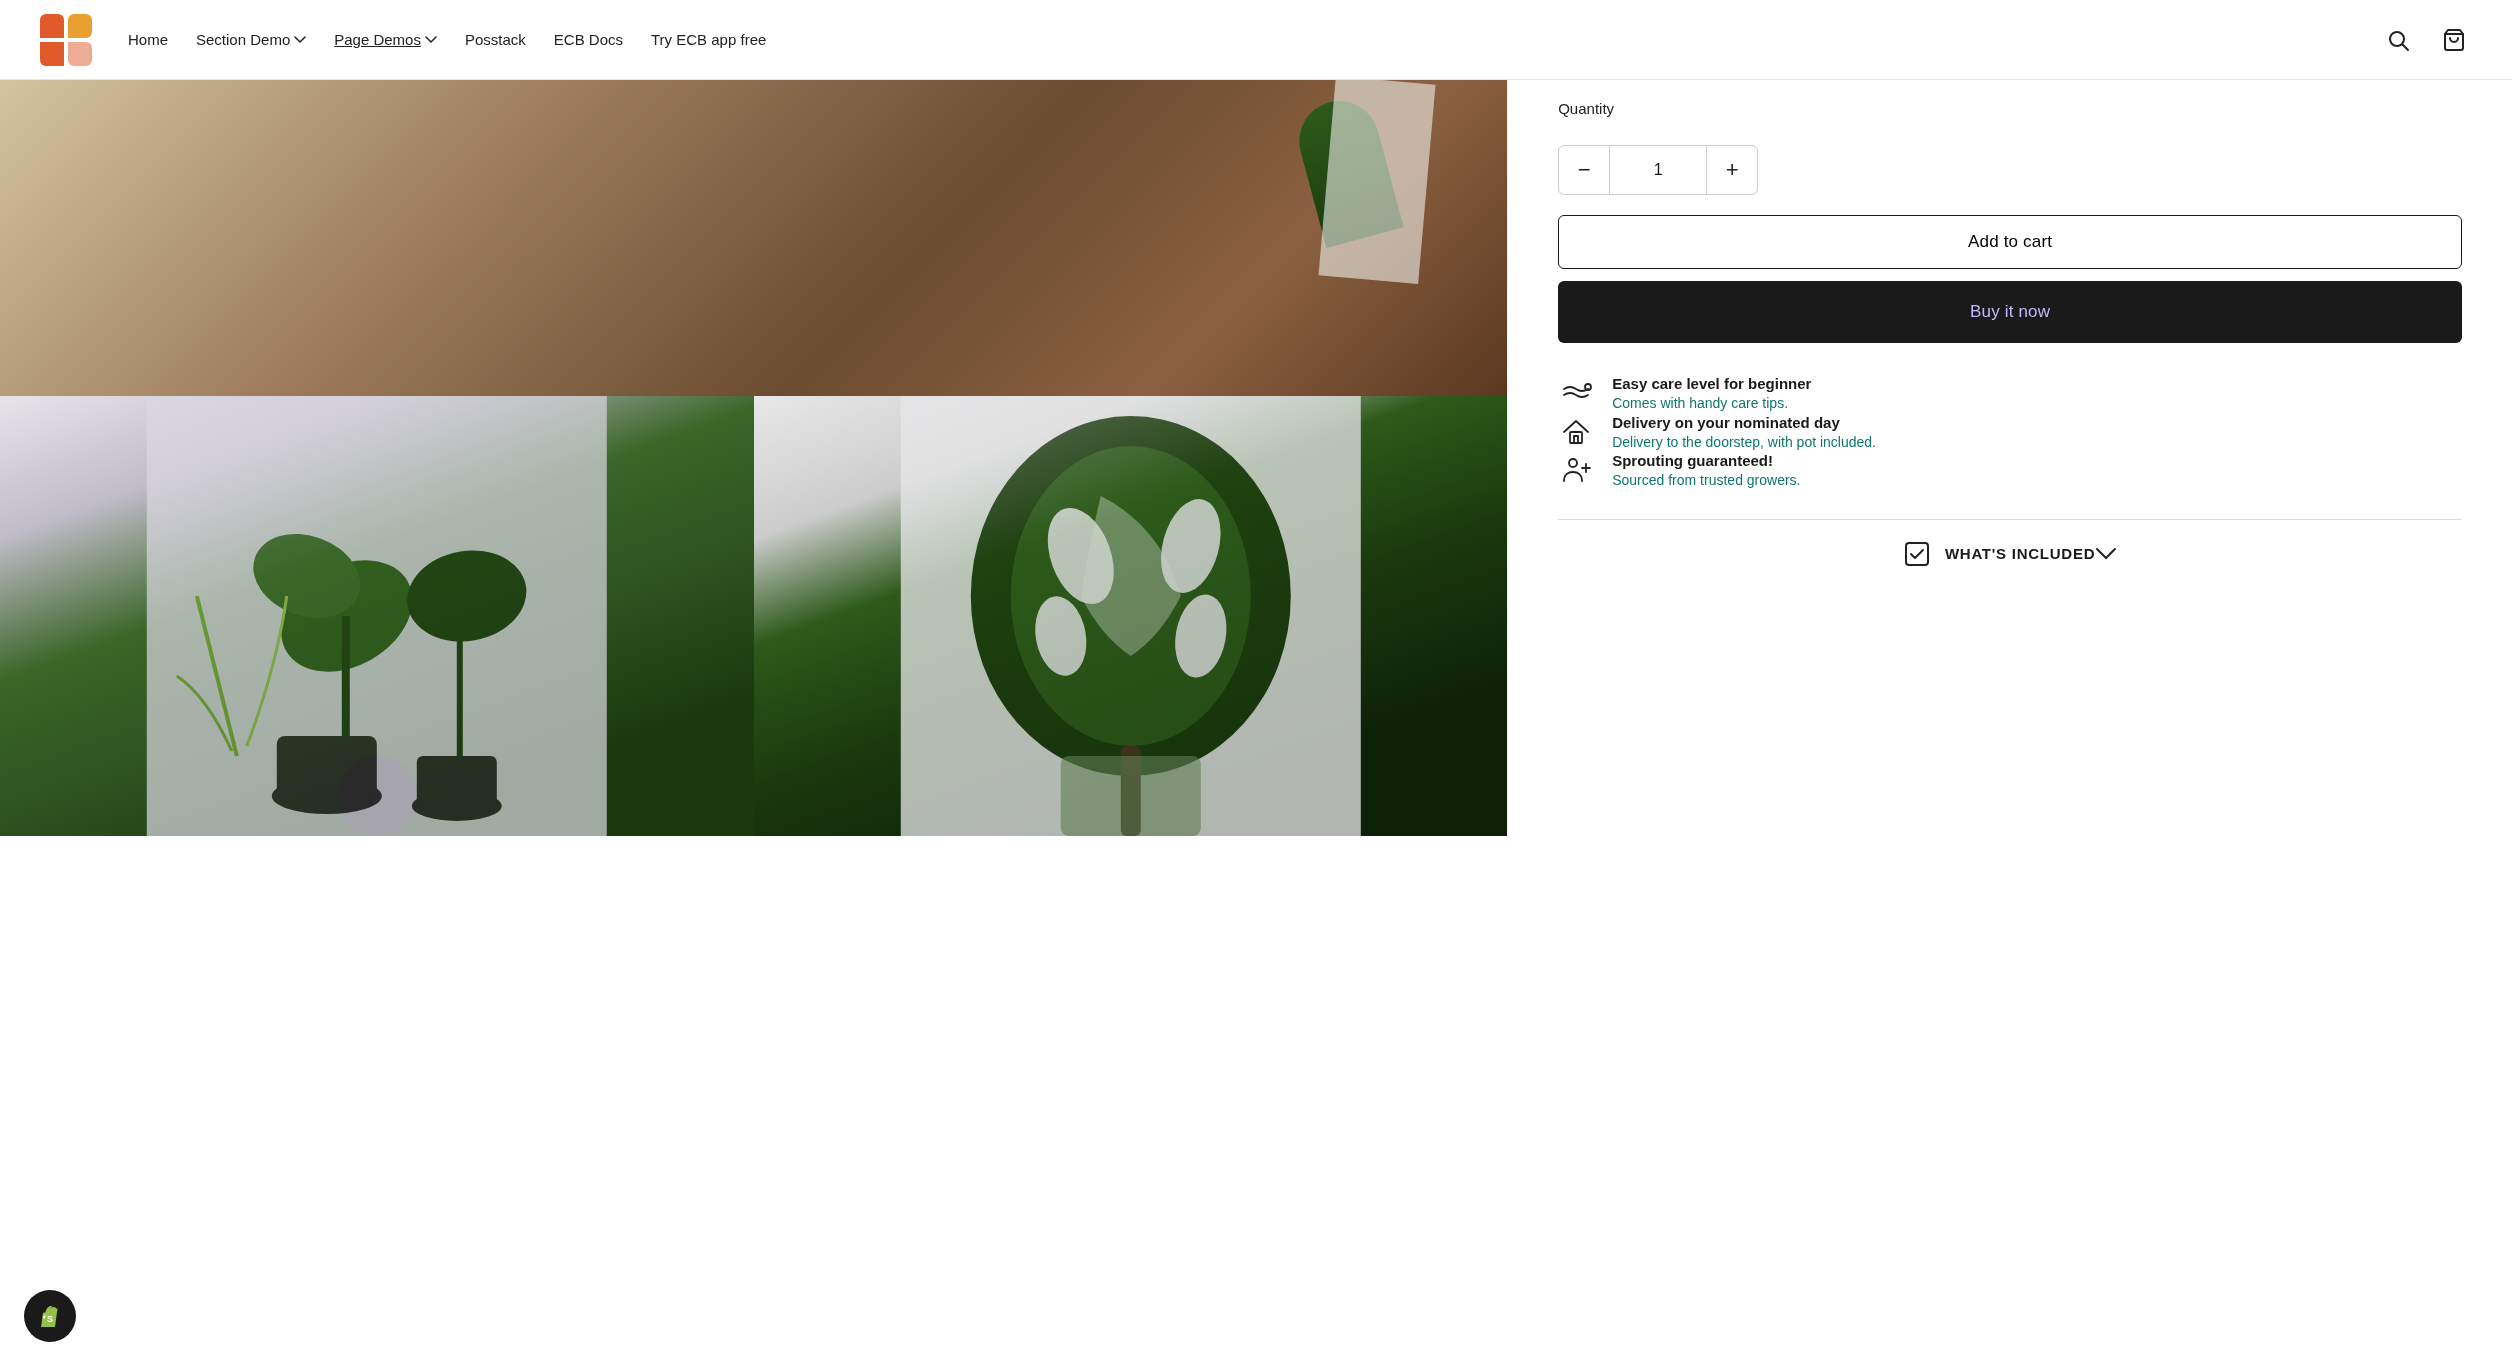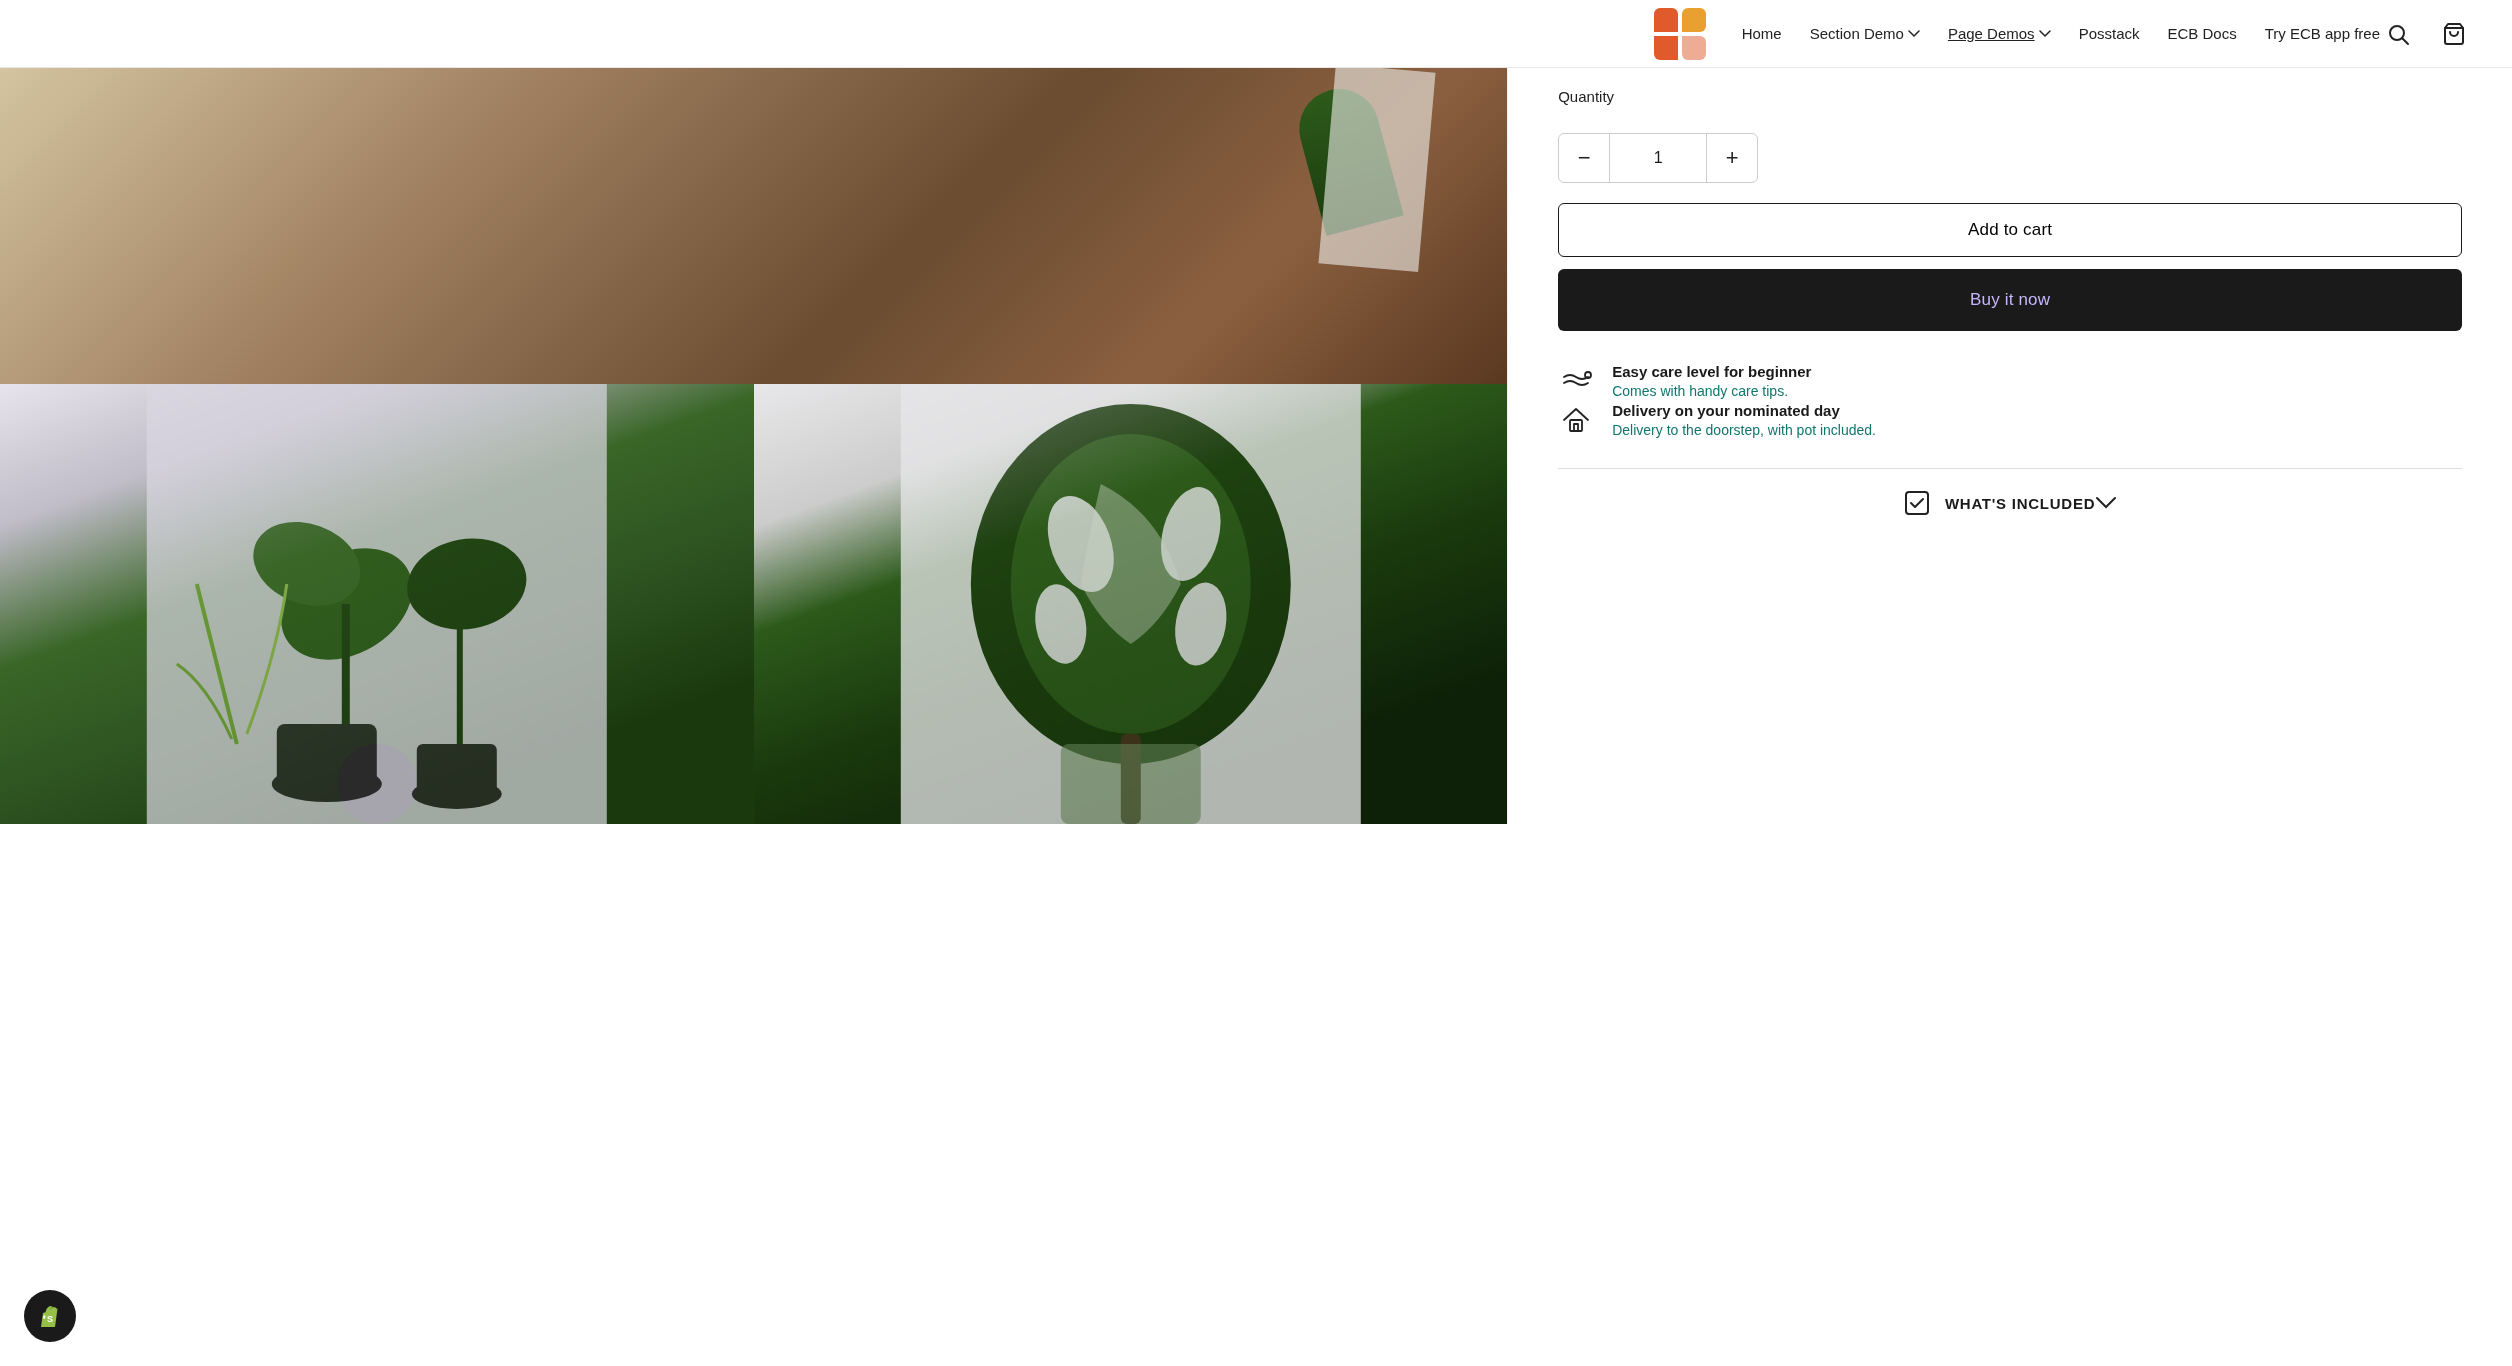--- a/index.html
+++ b/index.html
@@ -1,21 +1,21 @@
 <!DOCTYPE html>
 <html><head>
   <meta charset="utf-8">
   <style>
     * { box-sizing: border-box; margin: 0; padding: 0; }
     body { font-family: -apple-system, BlinkMacSystemFont, 'Segoe UI', sans-serif; background: #fff; color: #1a1a1a; overflow-x: hidden; }
 
     
     .navbar {
-      display: flex; align-items: center; justify-content: flex-end;
-      padding: 16px 40px; height: 68px; border-bottom: 1px solid #e8e8e8;
+      display: flex; align-items: center; justify-content: space-between;
+      padding: 16px 40px; height: 80px; border-bottom: 1px solid #e8e8e8;
       position: sticky; top: 0; background: #fff; z-index: 100;
     }
     .nav-left { display: flex; align-items: center; gap: 36px; }
     .logo { width: 52px; height: 52px; }
     .logo-grid { display: grid; grid-template-columns: 1fr 1fr; grid-template-rows: 1fr 1fr; gap: 4px; width: 52px; height: 52px; }
     .logo-tl { background: #e05a2b; border-radius: 6px 6px 0 0; }
     .logo-tr { background: #e8a030; border-radius: 6px 6px 6px 0; }
     .logo-bl { background: #e05a2b; border-radius: 0 0 0 6px; }
     .logo-br { background: #e05a2b; border-radius: 0 6px 6px 6px; opacity:0.5; }
     .nav-links { display: flex; align-items: center; gap: 28px; }
@@ -283,20 +283,34 @@
             <rect x="10" y="16" width="12" height="11" rx="1"></rect>
             <rect x="14" y="20" width="4" height="7"></rect>
           </svg>
         </div>
         <div class="feature-text">
           <div class="feature-title">Delivery on your nominated day</div>
           <div class="feature-desc">Delivery to the doorstep, with pot included.</div>
         </div>
       </div>
 
+      <div class="feature-item">
+        <div class="feature-icon">
+          <svg width="32" height="32" viewBox="0 0 32 32" fill="none" stroke="#222" stroke-width="1.8" stroke-linecap="round" stroke-linejoin="round">
+            <circle cx="13" cy="9" r="4"></circle>
+            <path d="M4 27 C4 21 8 18 13 18 C18 18 22 21 22 27"></path>
+            <line x1="26" y1="10" x2="26" y2="18"></line>
+            <line x1="22" y1="14" x2="30" y2="14"></line>
+          </svg>
+        </div>
+        <div class="feature-text">
+          <div class="feature-title">Sprouting guaranteed!</div>
+          <div class="feature-desc">Sourced from trusted growers.</div>
+        </div>
+      </div>
     </div>
 
     
     <div class="whats-included">
       <div class="whats-included-header">
         <div class="whats-included-left">
           <span>
             <svg width="28" height="28" viewBox="0 0 28 28" fill="none" stroke="#222" stroke-width="2" stroke-linecap="round" stroke-linejoin="round">
               <rect x="3" y="3" width="22" height="22" rx="3"></rect>
               <polyline points="8,14 12,18 20,10"></polyline>

